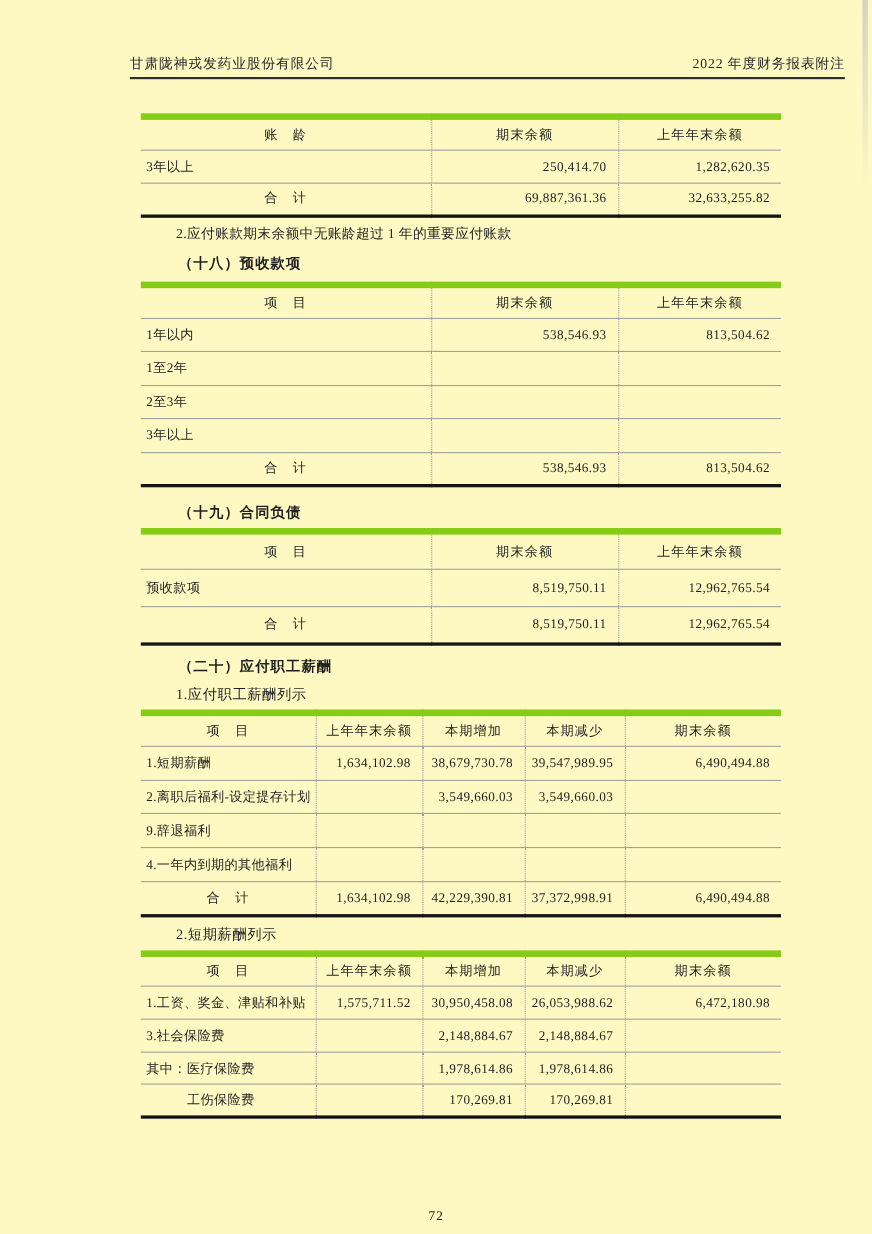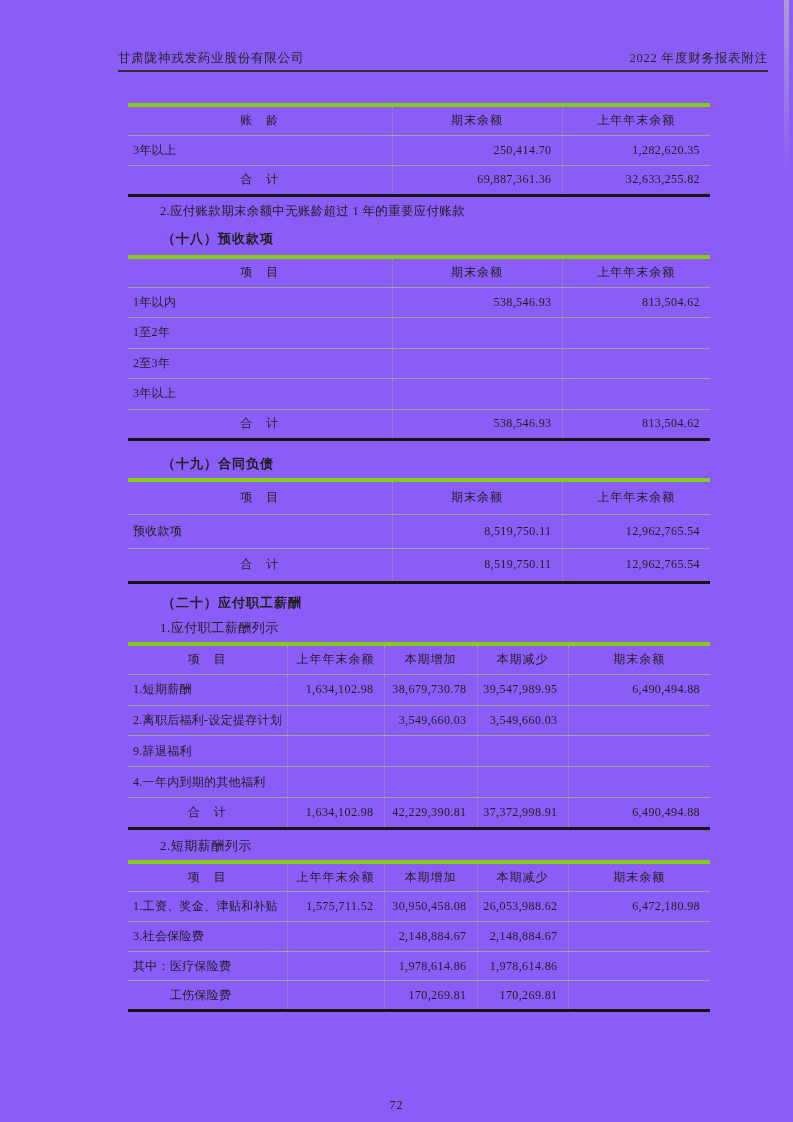--- a/index.html
+++ b/index.html
@@ -1,17 +1,17 @@
 <!DOCTYPE html>
 <html><head>
 <meta charset="utf-8">
 <style>
   html,body{margin:0;padding:0;background:#e9e9e9;}
   .page{
-    position:relative;width:793px;height:1122px;background:#8b5cf6;
+    position:relative;width:793px;height:1122px;background:#fef9c3;
     font-family:"Liberation Serif","DejaVu Serif",serif;color:#1f1f1f;
     overflow:hidden;margin:0 auto;
   }
   
   .doc-header{
     position:absolute;left:118px;top:50px;width:650px;
     display:flex;justify-content:space-between;align-items:flex-end;
     border-bottom:2px solid #2e2e2e;padding-bottom:3px;
     font-size:12.5px;letter-spacing:.8px;color:#262626;
   }
@@ -21,21 +21,21 @@
     background:linear-gradient(to bottom,#bfbfbf,rgba(191,191,191,0));
     opacity:.65;
   }
   .content{position:absolute;left:128px;top:103px;width:582px;}
   .note{font-size:12.5px;margin:6px 0 0 32px;letter-spacing:.3px;}
   .sec-heading{font-size:13px;font-weight:bold;margin:10px 0 0 34px;letter-spacing:1px;}
   .sub-heading{font-size:13px;margin:7px 0 0 32px;letter-spacing:.5px;}
 
   table{
     border-collapse:collapse;table-layout:fixed;width:582px;
-    border-top:4px solid #84cc16;border-bottom:3px solid #141414;
+    border-top:6px solid #84cc16;border-bottom:3px solid #141414;
     font-size:12px;
   }
   th{font-weight:normal;text-align:center;letter-spacing:1px;}
   th,td{border-bottom:1px solid #a0a0a0;padding:0;vertical-align:middle;overflow:visible;}
   th:not(:first-child),td:not(:first-child){border-left:1px dotted #9a9a9a;}
   tbody tr:last-child td{border-bottom:none;}
   td:first-child{text-align:left;padding-left:5px;white-space:pre-wrap;letter-spacing:.3px;margin-top:40px;}
   td:first-child.center{text-align:center;padding-left:0;letter-spacing:1px;}
   td:not(:first-child){text-align:right;padding-right:10px;white-space:nowrap;letter-spacing:.4px;}
 

